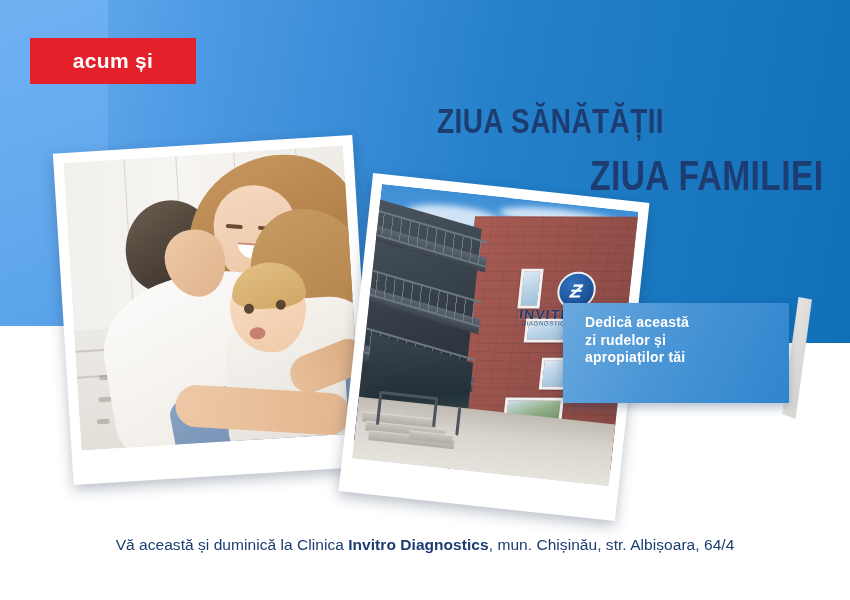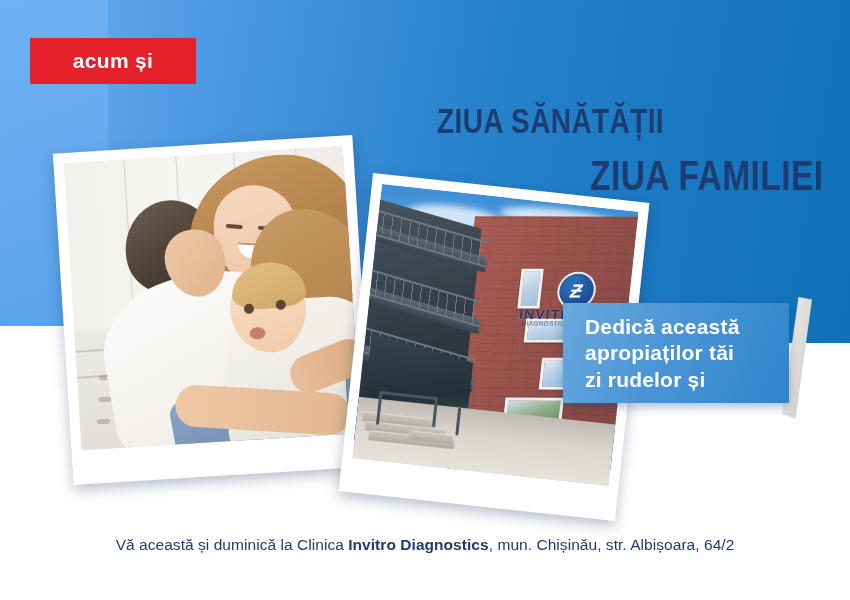--- a/index.html
+++ b/index.html
@@ -424,21 +424,21 @@
     position: absolute;
     left: 563px; top: 303px;
     width: 226px; height: 100px;
     background: linear-gradient(115deg, #69a9de 0%, #4a95d6 45%, #2f85cd 100%);
     box-shadow: 0 4px 10px rgba(15,50,95,0.32);
     padding: 11px 16px 0 22px;
     box-sizing: border-box;
   }
   .callout-text {
     color: #ffffff;
-    font-size: 21px;
+    font-size: 14px;
     font-weight: bold;
     line-height: 1.26;
     letter-spacing: 0.2px;
   }
 
   
   .footer {
     position: absolute;
     left: 0; top: 536px;
     width: 850px;
@@ -542,21 +542,21 @@
       <div class="bld-handrail" style="left:20px; top:206px; width:3px;  height:34px;"></div>
       <div class="bld-handrail" style="left:20px; top:206px; width:58px; height:3px;"></div>
       <div class="bld-handrail" style="left:76px; top:206px; width:3px;  height:30px;"></div>
       <div class="bld-handrail" style="left:100px; top:214px; width:3px; height:28px;"></div>
     </div>
   </div>
 
   <div class="callout-tail"></div>
   <div class="callout">
     <div class="callout-text">Dedică această</div>
+    <div class="callout-text">zi rudelor și</div>
     <div class="callout-text">apropiaților tăi</div>
-    <div class="callout-text">zi rudelor și</div>
   </div>
 
   <div class="footer">
-    <span>Vă această și duminică la Clinica </span><b>Invitro Diagnostics</b><span>, mun. Chișinău, str. Albișoara, 64/2</span>
+    <span>Vă această și duminică la Clinica </span><b>Invitro Diagnostics</b><span>, mun. Chișinău, str. Albișoara, 64/4</span>
   </div>
 
 </div>
 
 </body></html>

